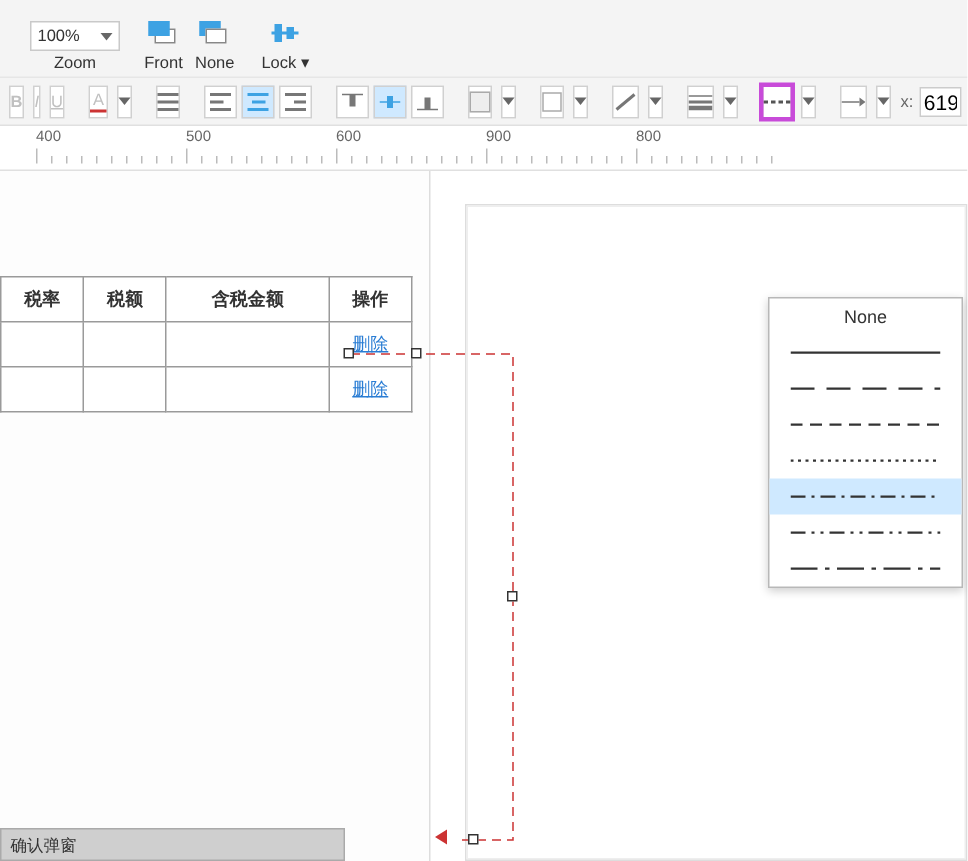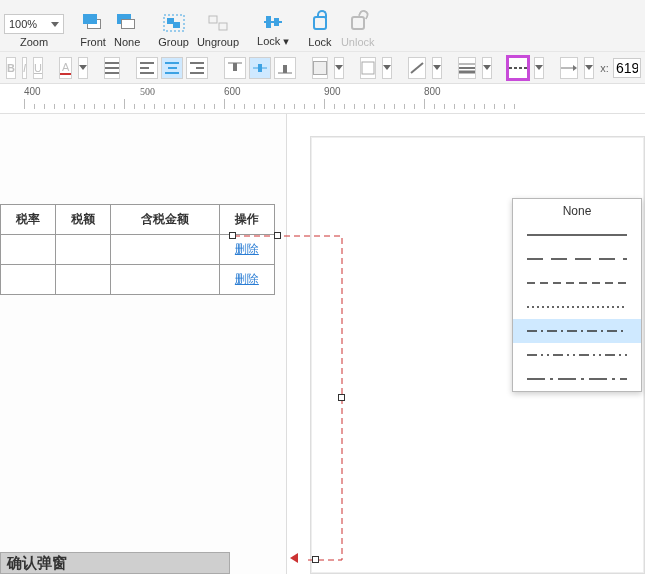--- a/index.html
+++ b/index.html
@@ -1,19 +1,19 @@
 <!DOCTYPE html>
 <html><head>
 <meta charset="utf-8">
 <style>
   * { box-sizing: border-box; margin: 0; padding: 0; font-family: Arial, "Microsoft YaHei", sans-serif; }
   body { width: 645px; height: 574px; background: #fff; overflow: hidden; font-size: 12px; color: #333; position: relative; }
 
   
-  .topbar { height: 52px; background: #f4f4f4; border-bottom: 1px solid #e6e6e6; display: flex; align-items: flex-end; padding: 0 4px; }
+  .topbar { height: 52px; background: #f4f4f4; border-bottom: 1px solid #e6e6e6; display: flex; align-items: flex-end; padding: 0 20px; }
   .zoom-wrap { display: flex; flex-direction: column; align-items: center; margin-right: 16px; }
   .zoom-sel { width: 60px; height: 20px; border:1px solid #c9c9c9; background:#fff; font-size:11px; padding:0 4px; display:flex; align-items:center; justify-content:space-between; }
   .caret { width:0;height:0;border-left:4px solid transparent;border-right:4px solid transparent;border-top:5px solid #666; }
   .lbl { font-size:11px; color:#333; margin-top:2px; margin-bottom:3px; }
   .group { display:flex; gap:8px; align-items:flex-end; margin-right:18px; }
   .btn { display:flex; flex-direction:column; align-items:center; cursor:pointer; }
   .ico { width:26px; height:22px; display:flex; align-items:center; justify-content:center; }
 
   
   .fmtbar { height:32px; background:#f4f4f4; border-bottom:1px solid #e0e0e0; display:flex; align-items:center; padding:0 6px; gap:6px; }
@@ -30,26 +30,26 @@
   .rnum { position:absolute; top:2px; font-size:10px; color:#666; }
   .rtick { position:absolute; top:15px; width:1px; height:10px; background:#bbb; }
   .rtick.min { height:5px; top:20px; }
 
   
   .canvas { position:relative; width:100%; height:460px; background:#fff; }
   .paper-left { position:absolute; left:0; top:0; width:287px; height:100%; background:#fdfdfd; border-right:1px solid #ddd; }
   .paper-main { position:absolute; left:310px; top:22px; width:335px; height:438px; background:#fff; border:1px solid #ddd; box-shadow:inset 0 0 0 1px #eee; }
 
   
-  table.t { border-collapse:collapse; position:absolute; left:0; top:70px; width:275px; background:#fff;margin-top:20px; }
+  table.t { border-collapse:collapse; position:absolute; left:0; top:70px; width:275px; background:#fff; }
   table.t th, table.t td { border:1px solid #9a9a9a; height:30px; font-size:12px; text-align:center; }
   table.t a { color:#2a7dd4; text-decoration:underline; cursor:pointer; }
 
   
-  .strip { position:absolute; left:0; bottom:0; width:230px; height:22px; background:#cfcfcf; border:1px solid #aaa; display:flex; align-items:center; font-weight:bold; font-size:15px; padding-left:6px; }
+  .strip { position:absolute; left:0; bottom:0; width:230px; height:22px; background:#cfcfcf; border:1px solid #aaa; display:flex; align-items:center; font-weight:normal; font-size:11px; padding-left:6px; }
 
   
   .conn { position:absolute; left:228px; top:116px; width:130px; height:350px; pointer-events:none; }
 
   
   .hndl { position:absolute; width:7px; height:7px; background:#fff; border:1px solid #333; }
 
   
   .dd { position:absolute; right:3px; top:84px; width:130px; background:#fff; border:1px solid #b8b8b8; box-shadow:0 2px 6px rgba(0,0,0,0.2); z-index:50; }
   .dd-item { height:24px; display:flex; align-items:center; justify-content:center; cursor:pointer; }
@@ -113,70 +113,35 @@
       <div class="ico">
           <div class="layers back">
             <span></span>
             <span></span>
           </div>
         </div>
       <div class="lbl">None</div>
     </div>
   </div>
 
-  <div class="group">
-    <div class="btn">
-      <div class="ico">
-          <svg width="22" height="18">
-            <rect x="1" y="1" width="20" height="16" fill="none" stroke="#3da2e3" stroke-dasharray="2,2"></rect>
-            <rect x="4" y="4" width="7" height="6" fill="#3da2e3"></rect>
-            <rect x="10" y="8" width="7" height="6" fill="#3da2e3"></rect>
-          </svg>
-        </div>
-      <div class="lbl">Group</div>
-    </div>
-    <div class="btn">
-      <div class="ico">
-          <svg width="22" height="18">
-            <rect x="2" y="2" width="8" height="7" fill="none" stroke="#bbb"></rect>
-            <rect x="12" y="9" width="8" height="7" fill="none" stroke="#bbb"></rect>
-          </svg>
-        </div>
-      <div class="lbl">Ungroup</div>
-    </div>
-  </div>
 
   <div class="group">
     <div class="btn">
       <div class="ico">
           <svg width="22" height="18">
             <line x1="2" y1="9" x2="20" y2="9" stroke="#3da2e3" stroke-width="2"></line>
             <rect x="4" y="3" width="5" height="12" fill="#3da2e3"></rect>
             <rect x="12" y="5" width="5" height="8" fill="#3da2e3"></rect>
           </svg>
         </div>
       <div class="lbl">Lock ▾</div>
     </div>
   </div>
 
 
-  <div class="group">
-    <div class="btn">
-      <div class="ico">
-          <div class="lockico"></div>
-        </div>
-      <div class="lbl">Lock</div>
-    </div>
-    <div class="btn">
-      <div class="ico">
-          <div class="lockico open"></div>
-        </div>
-      <div class="lbl" style="color:#bbb">Unlock</div>
-    </div>
-  </div>
 
 </div>
 
 <div class="fmtbar">
   <div class="sq dis" style="font-weight:bold">B</div>
   <div class="sq dis" style="font-style:italic">I</div>
   <div class="sq dis" style="text-decoration:underline">U</div>
   <div class="sep"></div>
   <div class="sq dis">
       <span style="border-bottom:2px solid #c33;padding:0 2px">A</span>
@@ -308,21 +273,21 @@
       <div class="rtick" style="left: 24px;"></div>
       <div class="rtick min" style="left: 34px;"></div>
       <div class="rtick min" style="left: 44px;"></div>
       <div class="rtick min" style="left: 54px;"></div>
       <div class="rtick min" style="left: 64px;"></div>
       <div class="rtick min" style="left: 74px;"></div>
       <div class="rtick min" style="left: 84px;"></div>
       <div class="rtick min" style="left: 94px;"></div>
       <div class="rtick min" style="left: 104px;"></div>
       <div class="rtick min" style="left: 114px;"></div>
-      <div class="rnum" style="left: 140px; font-family: Liberation Serif, serif;">500</div>
+      <div class="rnum" style="left: 124px;">500</div>
       <div class="rtick" style="left: 124px;"></div>
       <div class="rtick min" style="left: 134px;"></div>
       <div class="rtick min" style="left: 144px;"></div>
       <div class="rtick min" style="left: 154px;"></div>
       <div class="rtick min" style="left: 164px;"></div>
       <div class="rtick min" style="left: 174px;"></div>
       <div class="rtick min" style="left: 184px;"></div>
       <div class="rtick min" style="left: 194px;"></div>
       <div class="rtick min" style="left: 204px;"></div>
       <div class="rtick min" style="left: 214px;"></div>

